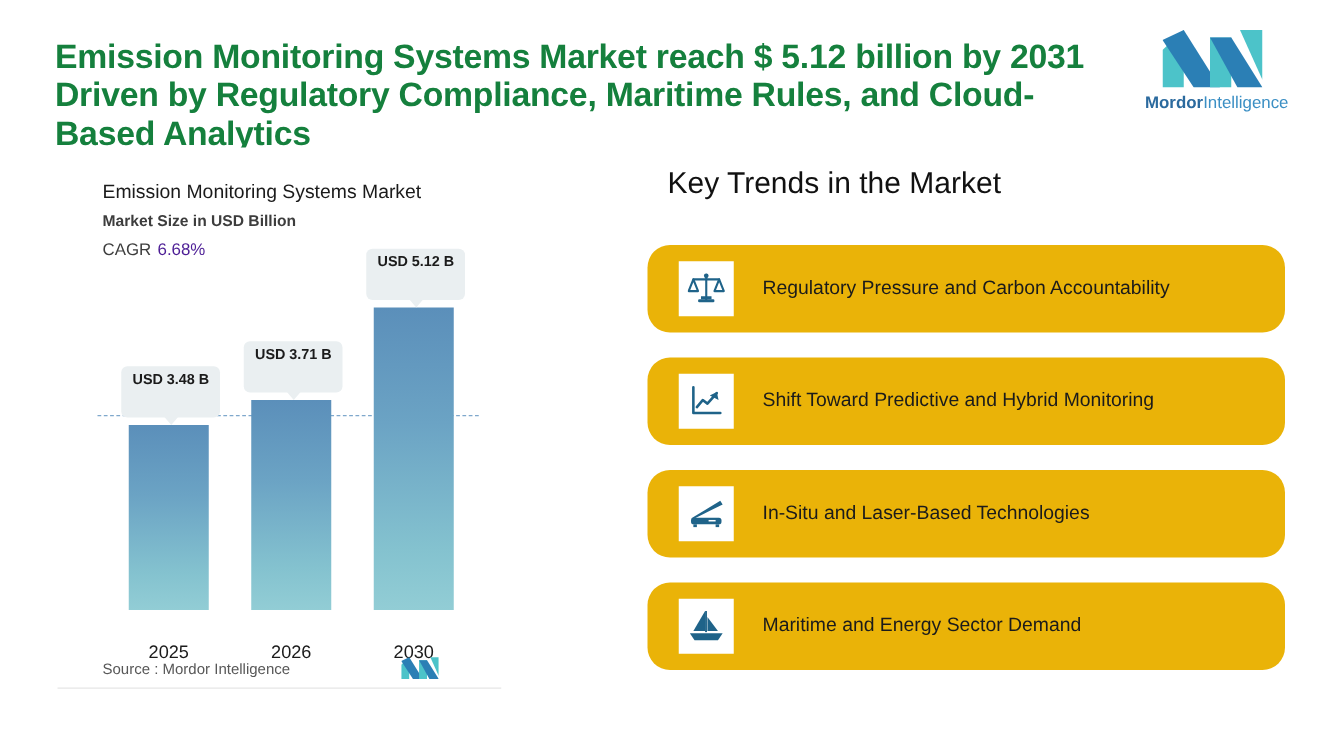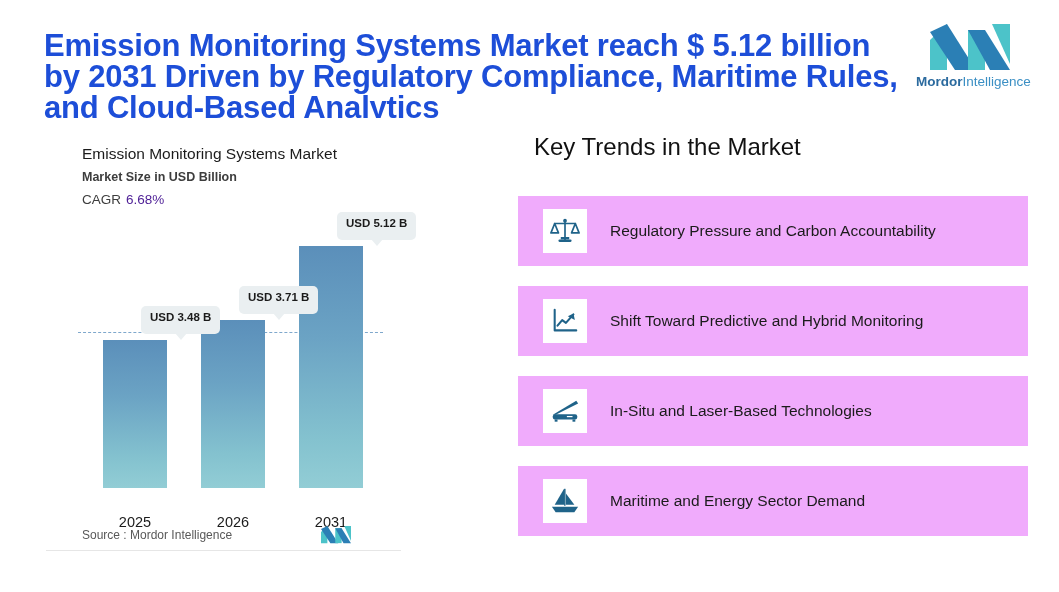--- a/index.html
+++ b/index.html
@@ -21,25 +21,25 @@
     position: absolute;
     left: 0; top: 0;
     width: 1059px;
     height: 108px;
   }
   .headline {
     position: absolute;
     left: 44px;
     top: 30px;
     width: 860px;
-    font-size: 31px;
+    font-size: 27px;
     font-weight: bold;
     line-height: 31px;
     letter-spacing: -0.2px;
-    color: #1d4ed8;
+    color: #15803d;
   }
   .brand-logo {
     position: absolute;
     left: 916px;
     top: 24px;
     width: 108px;
     height: 72px;
   }
   .brand-mark {
     position: absolute;
@@ -126,24 +126,23 @@
   .bar-1 { left: 155px; height: 168px; }
   .bar-2 { left: 253px; height: 242px; }
 
   .pill {
     position: absolute;
     background: #eaeff1;
     border-radius: 5px;
     font-size: 11.5px;
     font-weight: bold;
     color: #1b1b1b;
-    padding: 5px 9px 10px 9px;
+    padding: 5px 9px 23px 9px;
     white-space: nowrap;
     line-height: 13px;
-    margin-left: 44px;
   }
   .pill::after {
     content: "";
     position: absolute;
     left: 50%;
     bottom: -6px;
     margin-left: -6px;
     width: 0; height: 0;
     border-left: 6px solid transparent;
     border-right: 6px solid transparent;
@@ -194,22 +193,22 @@
   .cards {
     position: absolute;
     left: 518px;
     top: 196px;
     width: 510px;
   }
   .card {
     position: relative;
     width: 510px;
     height: 70px;
-    background: #f0abfc;
-    border-radius: 0;
+    background: #eab308;
+    border-radius: 18px;
     margin-bottom: 20px;
     box-sizing: border-box;
     text-align: right;
   }
   .card-icon {
     position: absolute;
     left: 25px;
     top: 13px;
     width: 44px;
     height: 44px;
@@ -265,21 +264,21 @@
     <div class="bar bar-0"></div>
     <div class="bar bar-1"></div>
     <div class="bar bar-2"></div>
 
     <div class="pill pill-0">USD 3.48 B</div>
     <div class="pill pill-1">USD 3.71 B</div>
     <div class="pill pill-2">USD 5.12 B</div>
 
     <div class="xlabel xl-0">2025</div>
     <div class="xlabel xl-1">2026</div>
-    <div class="xlabel xl-2">2031</div>
+    <div class="xlabel xl-2">2030</div>
   </div>
 
   <div class="source">Source :  Mordor Intelligence</div>
   <div class="source-mark">
     <svg viewBox="0 0 80 46" width="30" height="19" aria-hidden="true">
       <polygon points="0,46 0,16 17,0 17,46" fill="#4cc3c9"></polygon>
       <polygon points="0,8 17,0 46,46 25,46" fill="#2b7fb5"></polygon>
       <polygon points="38,46 38,6 55,6 55,46" fill="#4cc3c9"></polygon>
       <polygon points="38,6 55,6 80,46 60,46" fill="#2b7fb5"></polygon>
       <polygon points="62,0 80,0 80,40" fill="#4cc3c9"></polygon>

